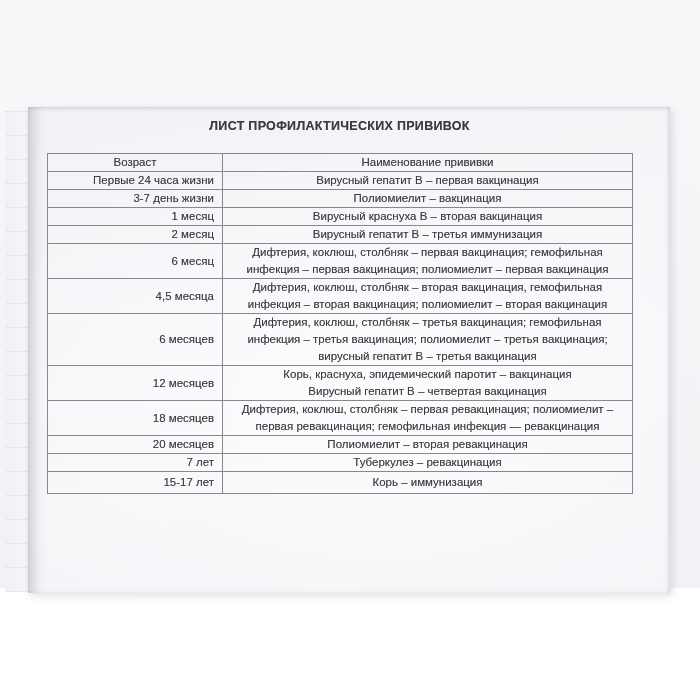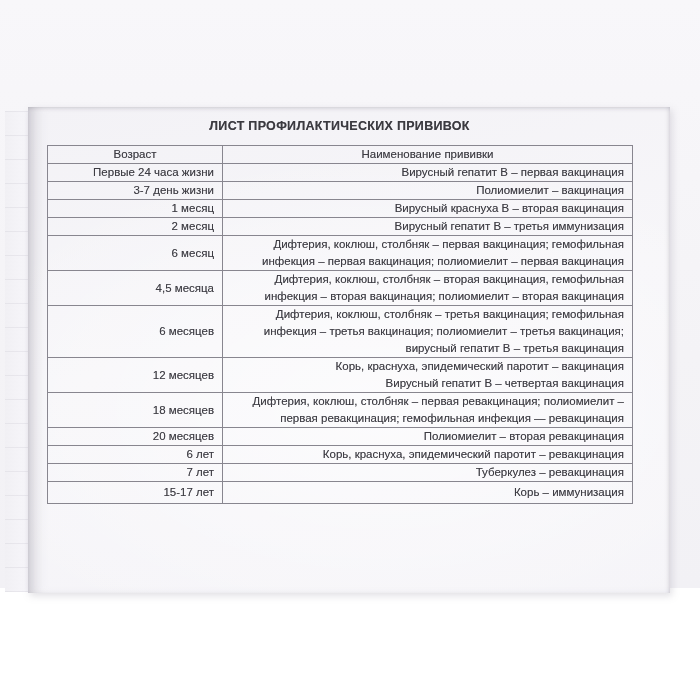--- a/index.html
+++ b/index.html
@@ -59,41 +59,41 @@
     text-align: center;
     font-size: 12.5px;
     font-weight: bold;
     letter-spacing: 0.3px;
     color: #3b3a40;
     text-shadow: 0 0 0.4px rgba(59,58,64,0.55);
   }
   table.vax {
     position: absolute;
     left: 19px;
-    top: 38px;
+    top: 46px;
     width: 585px;
     border-collapse: collapse;
     table-layout: fixed;
     border: 1px solid #6e6c75;
   }
   table.vax col.c-age { width: 175px; }
   table.vax col.c-vac { width: 410px; }
   table.vax th, table.vax td {
     border: 1px solid #88868f;
     font-size: 11.5px;
     font-weight: normal;
     line-height: 17px;
     color: #3e3d44;
     padding: 0 8px;
     vertical-align: middle;
     text-shadow: 0 0 0.4px rgba(62,61,68,0.5);
   }
   table.vax th { text-align: center; }
   td.age { text-align: right; }
-  td.vaccine { text-align: right; white-space: pre-line; }
+  td.vaccine { text-align: center; white-space: pre-line; }
   tr.pad-row td { padding-top: 2px; padding-bottom: 2px; }
 </style>
 </head>
 <body>
 
 <div class="scene">
   <div class="backdrop"></div>
   <div class="under-pages"></div>
   <div class="page">
     <div class="page-title">ЛИСТ ПРОФИЛАКТИЧЕСКИХ ПРИВИВОК</div>
@@ -144,24 +144,20 @@
   </tr>
           <tr>
     <td class="age">18 месяцев</td>
     <td class="vaccine">Дифтерия, коклюш, столбняк – первая ревакцинация; полиомиелит – первая ревакцинация; гемофильная инфекция — ревакцинация</td>
   </tr>
           <tr>
     <td class="age">20 месяцев</td>
     <td class="vaccine">Полиомиелит – вторая ревакцинация</td>
   </tr>
           <tr>
-    <td class="age">6 лет</td>
-    <td class="vaccine">Корь, краснуха, эпидемический паротит – ревакцинация</td>
-  </tr>
-          <tr>
     <td class="age">7 лет</td>
     <td class="vaccine">Туберкулез – ревакцинация</td>
   </tr>
           <tr class="pad-row">
     <td class="age">15-17 лет</td>
     <td class="vaccine">Корь – иммунизация</td>
   </tr>
         </tbody>
     </table>
   </div>

